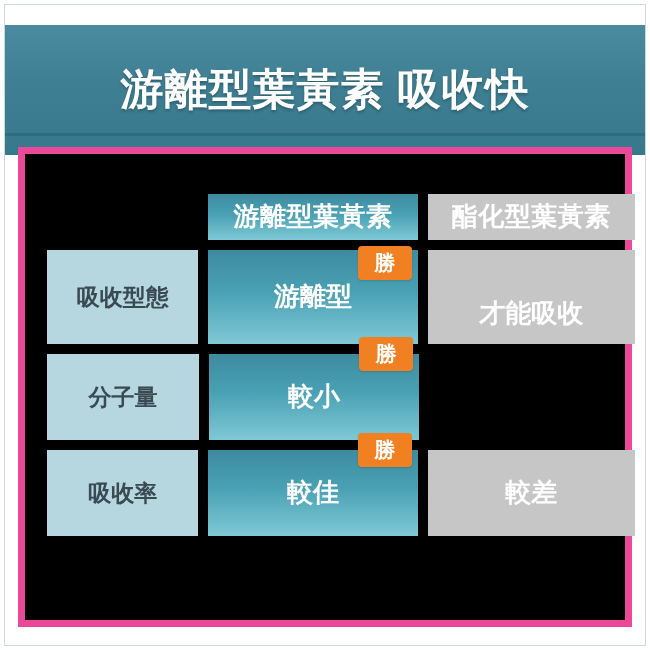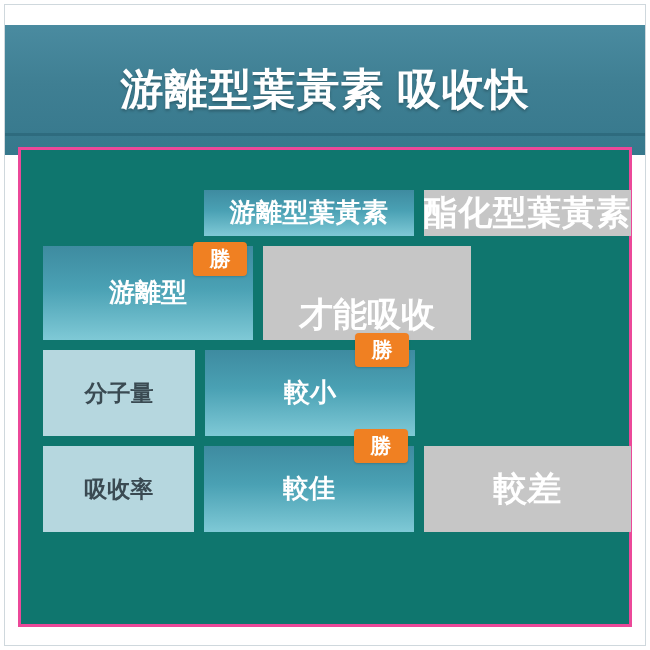--- a/index.html
+++ b/index.html
@@ -65,22 +65,22 @@
     background: #2e6b7e;
   }
 
   
   .panel {
     position: absolute;
     left: 18px;
     top: 147px;
     width: 614px;
     height: 480px;
-    background: #0f766e;
-    border: 3px solid #ec4899;
+    background: #000000;
+    border: 7px solid #ec4899;
     box-sizing: border-box;
   }
 
   
   .table {
     position: absolute;
     left: 22px;
     top: 40px;
     width: 588px;
   }
@@ -157,21 +157,21 @@
     display: flex;
     align-items: center;
     justify-content: center;
     text-align: center;
   }
   .right-box {
     height: 100%;
     width: 100%;
     background: #c6c6c6;
     color: #ffffff;
-    font-size: 34px;
+    font-size: 26px;
     font-weight: bold;
     line-height: 1.28;
     display: flex;
     align-items: center;
     justify-content: center;
     text-align: center;
   }
 
   .row-1 .cell-label, .row-1 .cell-mid, .row-1 .cell-right { height: 94px; }
   .row-2 .cell-label, .row-2 .cell-mid, .row-2 .cell-right { height: 86px; }
@@ -220,20 +220,23 @@
         </div>
         <div class="cell-mid">
           <div class="mid-box head-free nowrap">游離型葉黃素</div>
         </div>
         <div class="cell-right">
           <div class="right-box head-ester nowrap">酯化型葉黃素</div>
         </div>
       </div>
 
       <div class="row row-1">
+        <div class="cell-label">
+          <div class="lbl-box">吸收型態</div>
+        </div>
         <div class="cell-mid">
           <div class="mid-box">
             <span>
               <span>游離型</span><br>
             </span>
           </div>
           <div class="win-badge win-r1">勝</div>
         </div>
         <div class="cell-right">
           <div class="right-box">

